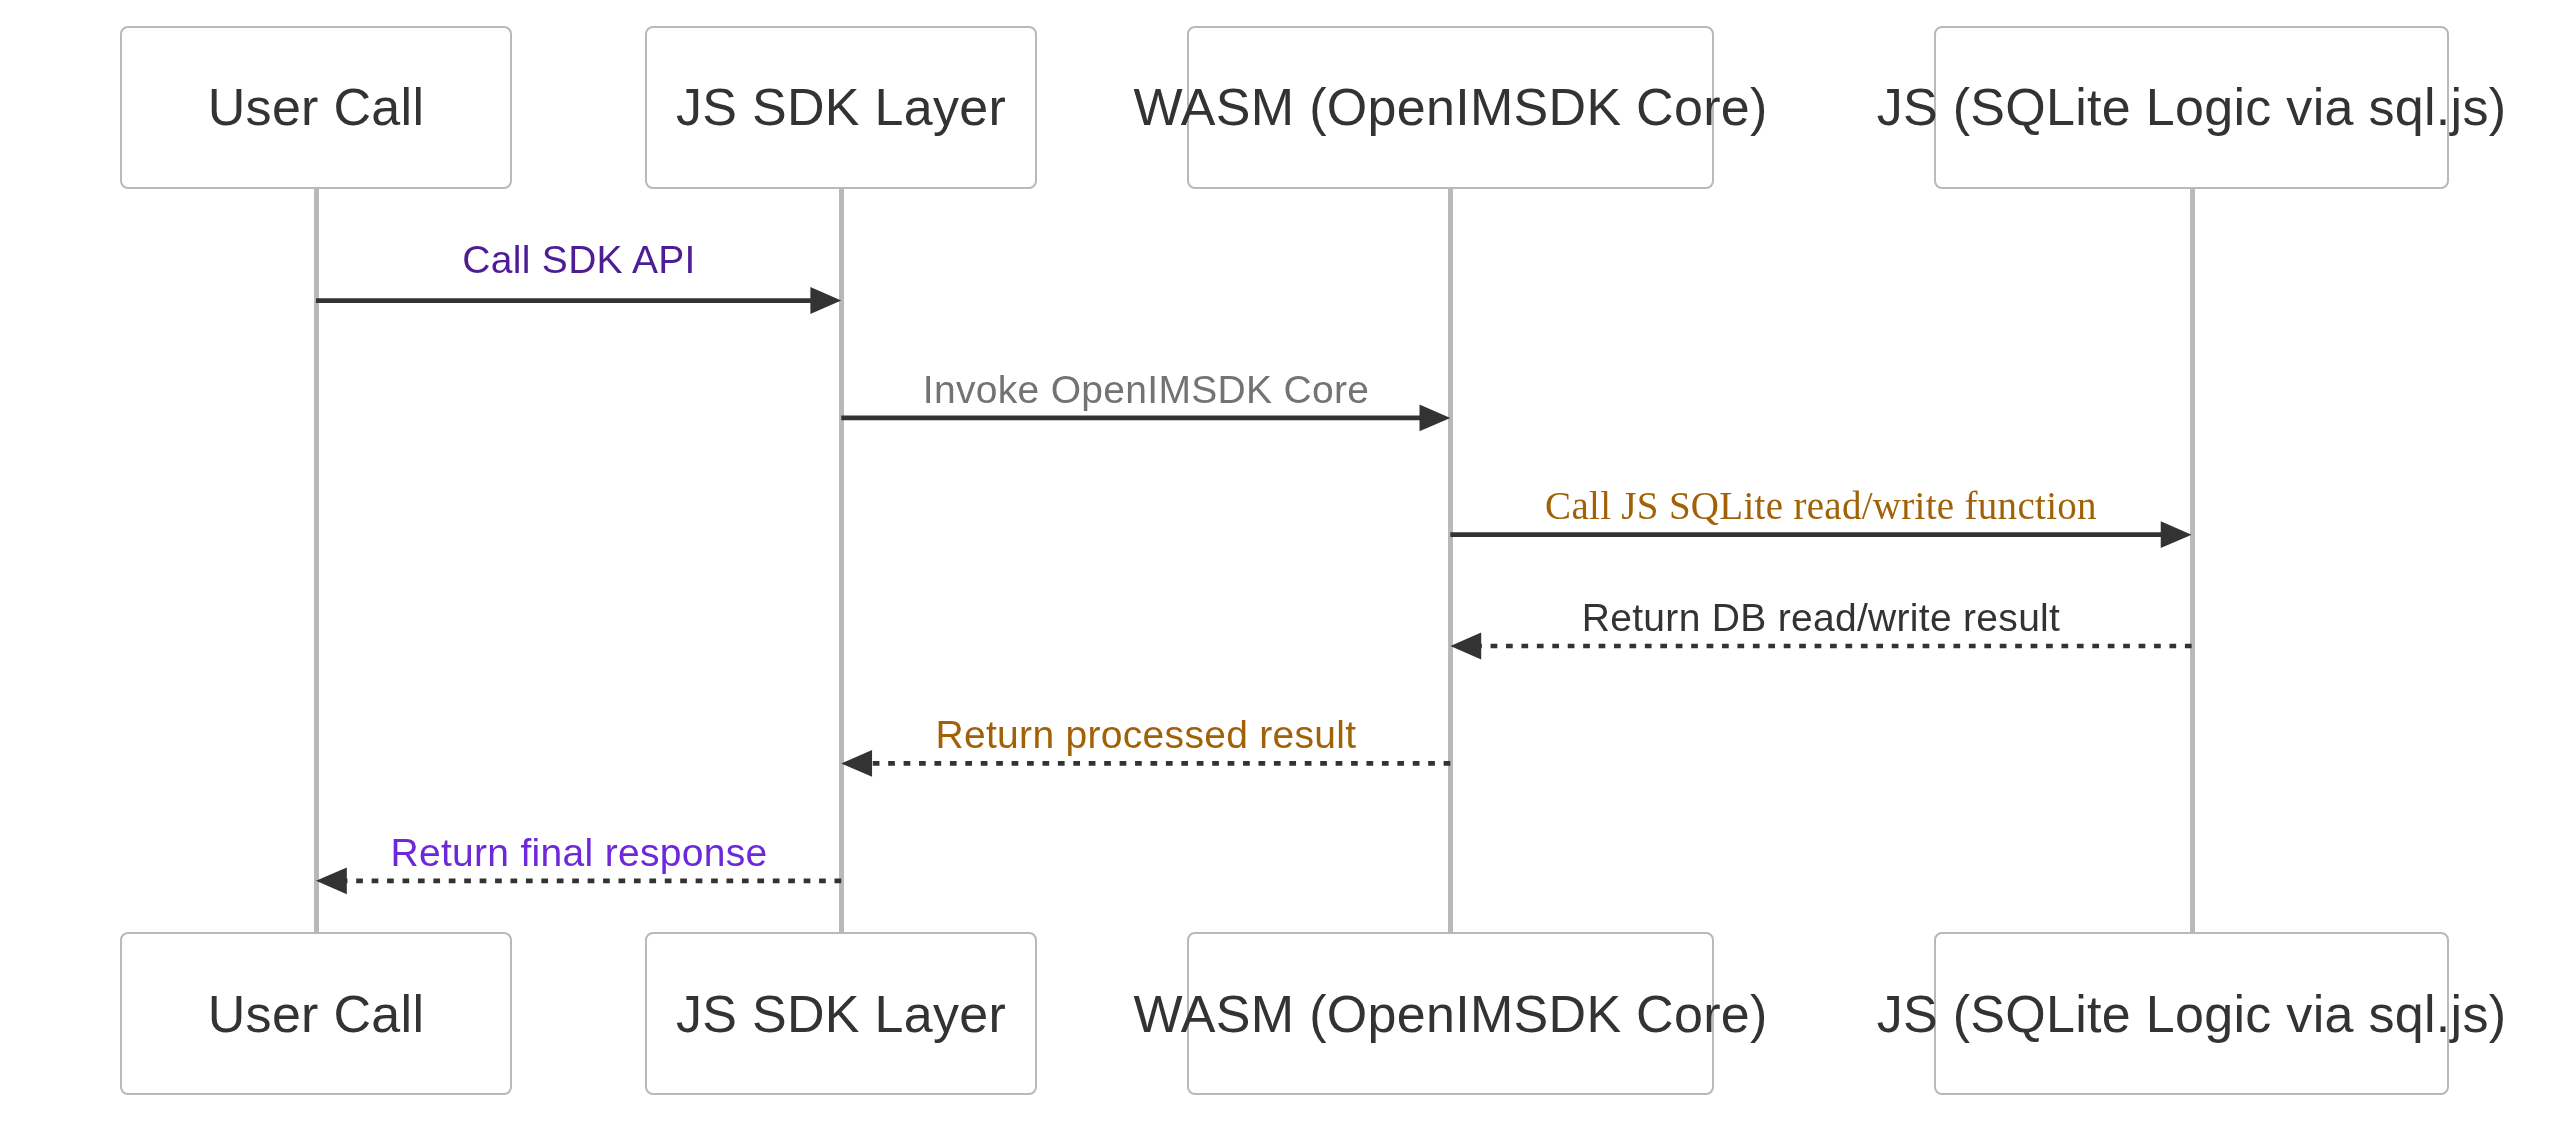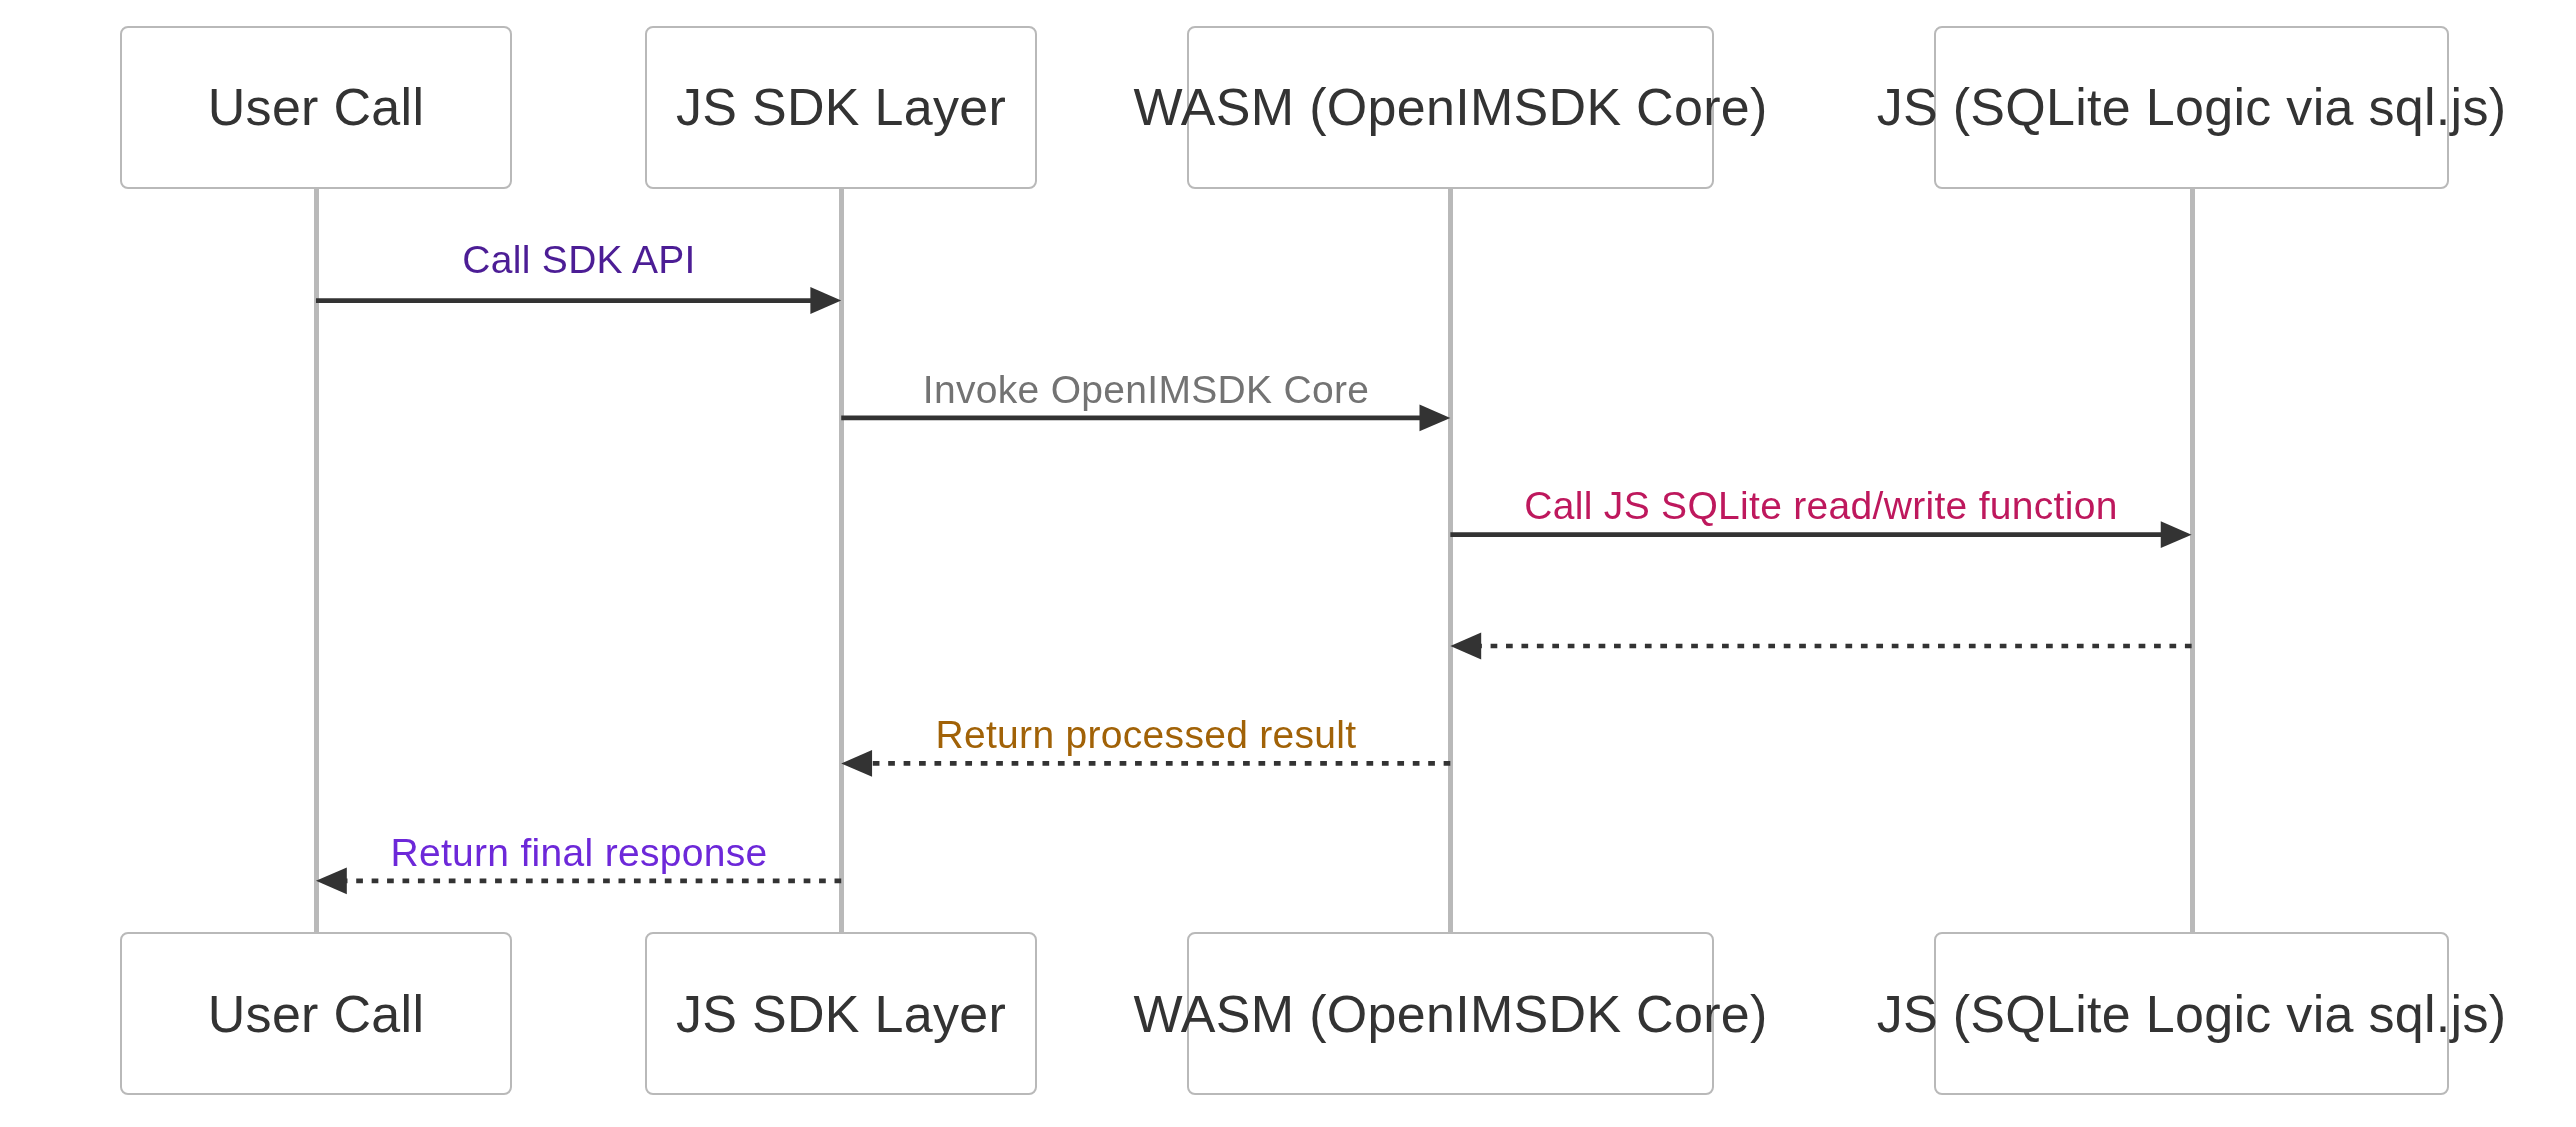--- a/index.html
+++ b/index.html
@@ -72,21 +72,22 @@
       <polygon points="3267,797 3221,777 3221,817" fill="#333333"></polygon>
       <line x1="3267" y1="963" x2="2196" y2="963" stroke="#333333" stroke-width="7" stroke-dasharray="10 13"></line>
       <polygon points="2162,963 2208,943 2208,983" fill="#333333"></polygon>
       <line x1="2162" y1="1138" x2="1288" y2="1138" stroke="#333333" stroke-width="7" stroke-dasharray="10 13"></line>
       <polygon points="1254,1138 1300,1118 1300,1158" fill="#333333"></polygon>
       <line x1="1254" y1="1313" x2="505" y2="1313" stroke="#333333" stroke-width="7" stroke-dasharray="10 13"></line>
       <polygon points="471,1313 517,1293 517,1333" fill="#333333"></polygon>
     </svg>
     <div class="msg-label" style="left: 579px; top: 240px; color: #4c1d95;">Call SDK API</div>
     <div class="msg-label" style="left: 1146px; top: 370px; color: #737373;">Invoke OpenIMSDK Core</div>
-    <div class="msg-label" style="left: 1821px; top: 486px; color: #be185d;">Call JS SQLite read/write function</div>
+    <div class="msg-label" style="left: 1821px; top: 486px; color: #a16207; font-family: Liberation Serif, serif;">Call JS SQLite read/write function</div>
+    <div class="msg-label" style="left: 1821px; top: 598px; color: rgb(51, 51, 51);">Return DB read/write result</div>
     <div class="msg-label" style="left: 1146px; top: 715px; color: #a16207;">Return processed result</div>
     <div class="msg-label" style="left: 579px; top: 833px; color: #6d28d9;">Return final response</div>
     <div class="actor-box" style="left: 120px; top: 25.5px; width: 392px; height: 163px; border-color: rgb(185, 185, 185); background: rgb(255, 255, 255);">
       <span style="color: rgb(51, 51, 51);">User Call</span>
     </div>
     <div class="actor-box" style="left: 120px; top: 932px; width: 392px; height: 163px; border-color: rgb(185, 185, 185); background: rgb(255, 255, 255);">
       <span style="color: rgb(51, 51, 51);">User Call</span>
     </div>
     <div class="actor-box" style="left: 645px; top: 25.5px; width: 392px; height: 163px; border-color: rgb(185, 185, 185); background: rgb(255, 255, 255);">
       <span style="color: rgb(51, 51, 51);">JS SDK Layer</span>

